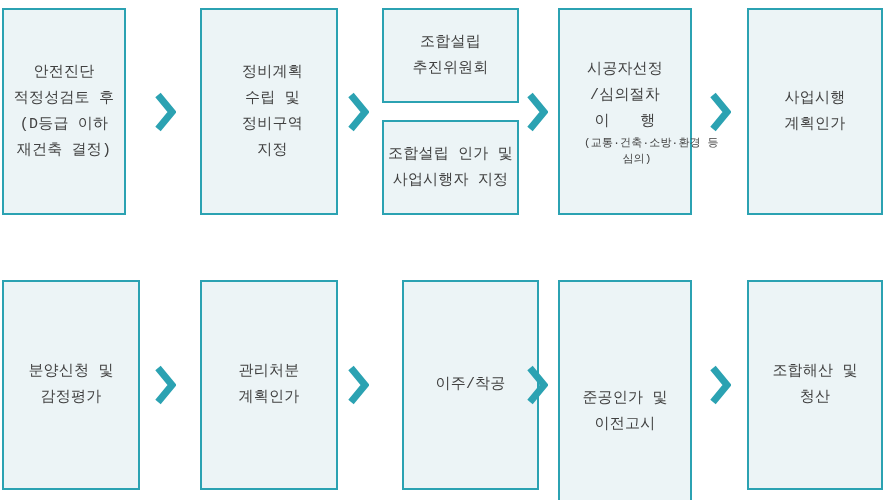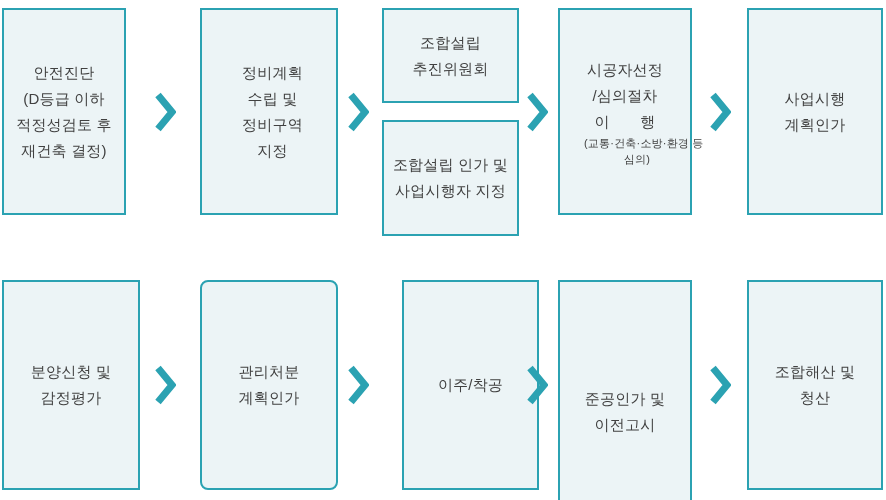--- a/index.html
+++ b/index.html
@@ -23,20 +23,21 @@
   }
   .box {
     position: absolute;
     box-sizing: border-box;
     background: var(--box-bg);
     border: 2px solid var(--box-border);
     display: flex;
     align-items: center;
     justify-content: center;
     text-align: center;
+    font-family: Liberation Mono, monospace;
   }
   .box-text {
     width: 100%;
     font-size: 15px;
     line-height: 26px;
     color: var(--text);
     letter-spacing: 0.2px;
   }
   .line { white-space: nowrap; }
   .subline {
@@ -59,22 +60,22 @@
   }
 </style>
 </head>
 <body>
 
 <div class="canvas">
 
   <div class="box" style="left:2px; top:8px; width:124px; height:207px;">
     <div class="box-text">
       <div class="line">안전진단</div>
+      <div class="line">적정성검토 후</div>
       <div class="line">(D등급 이하</div>
-      <div class="line">적정성검토 후</div>
       <div class="line">재건축 결정)</div>
     </div>
   </div>
 
   <svg class="arrow" style="left:154px; top:92px;" viewBox="0 0 22 40">
     <path d="M4 3 L18 20 L4 37"></path>
   </svg>
 
   <div class="box" style="left:200px; top:8px; width:138px; height:207px;padding-left:7px;">
     <div class="box-text">
@@ -89,21 +90,21 @@
     <path d="M4 3 L18 20 L4 37"></path>
   </svg>
 
   <div class="box" style="left:382px; top:8px; width:137px; height:95px;">
     <div class="box-text">
       <div class="line">조합설립</div>
       <div class="line">추진위원회</div>
     </div>
   </div>
 
-  <div class="box" style="left:382px; top:120px; width:137px; height:116px;">
+  <div class="box" style="left:382px; top:120px; width:137px; height:95px;">
     <div class="box-text">
       <div class="line">조합설립 인가 및</div>
       <div class="line">사업시행자 지정</div>
     </div>
   </div>
 
   <svg class="arrow" style="left:526px; top:92px;" viewBox="0 0 22 40">
     <path d="M4 3 L18 20 L4 37"></path>
   </svg>
 
@@ -132,21 +133,21 @@
     <div class="box-text">
       <div class="line">분양신청 및</div>
       <div class="line">감정평가</div>
     </div>
   </div>
 
   <svg class="arrow" style="left:154px; top:365px;" viewBox="0 0 22 40">
     <path d="M4 3 L18 20 L4 37"></path>
   </svg>
 
-  <div class="box" style="left:200px; top:280px; width:138px; height:210px;border-radius:8px;">
+  <div class="box" style="left:200px; top:280px; width:138px; height:210px;">
     <div class="box-text">
       <div class="line">관리처분</div>
       <div class="line">계획인가</div>
     </div>
   </div>
 
   <svg class="arrow" style="left:347px; top:365px;" viewBox="0 0 22 40">
     <path d="M4 3 L18 20 L4 37"></path>
   </svg>
 

